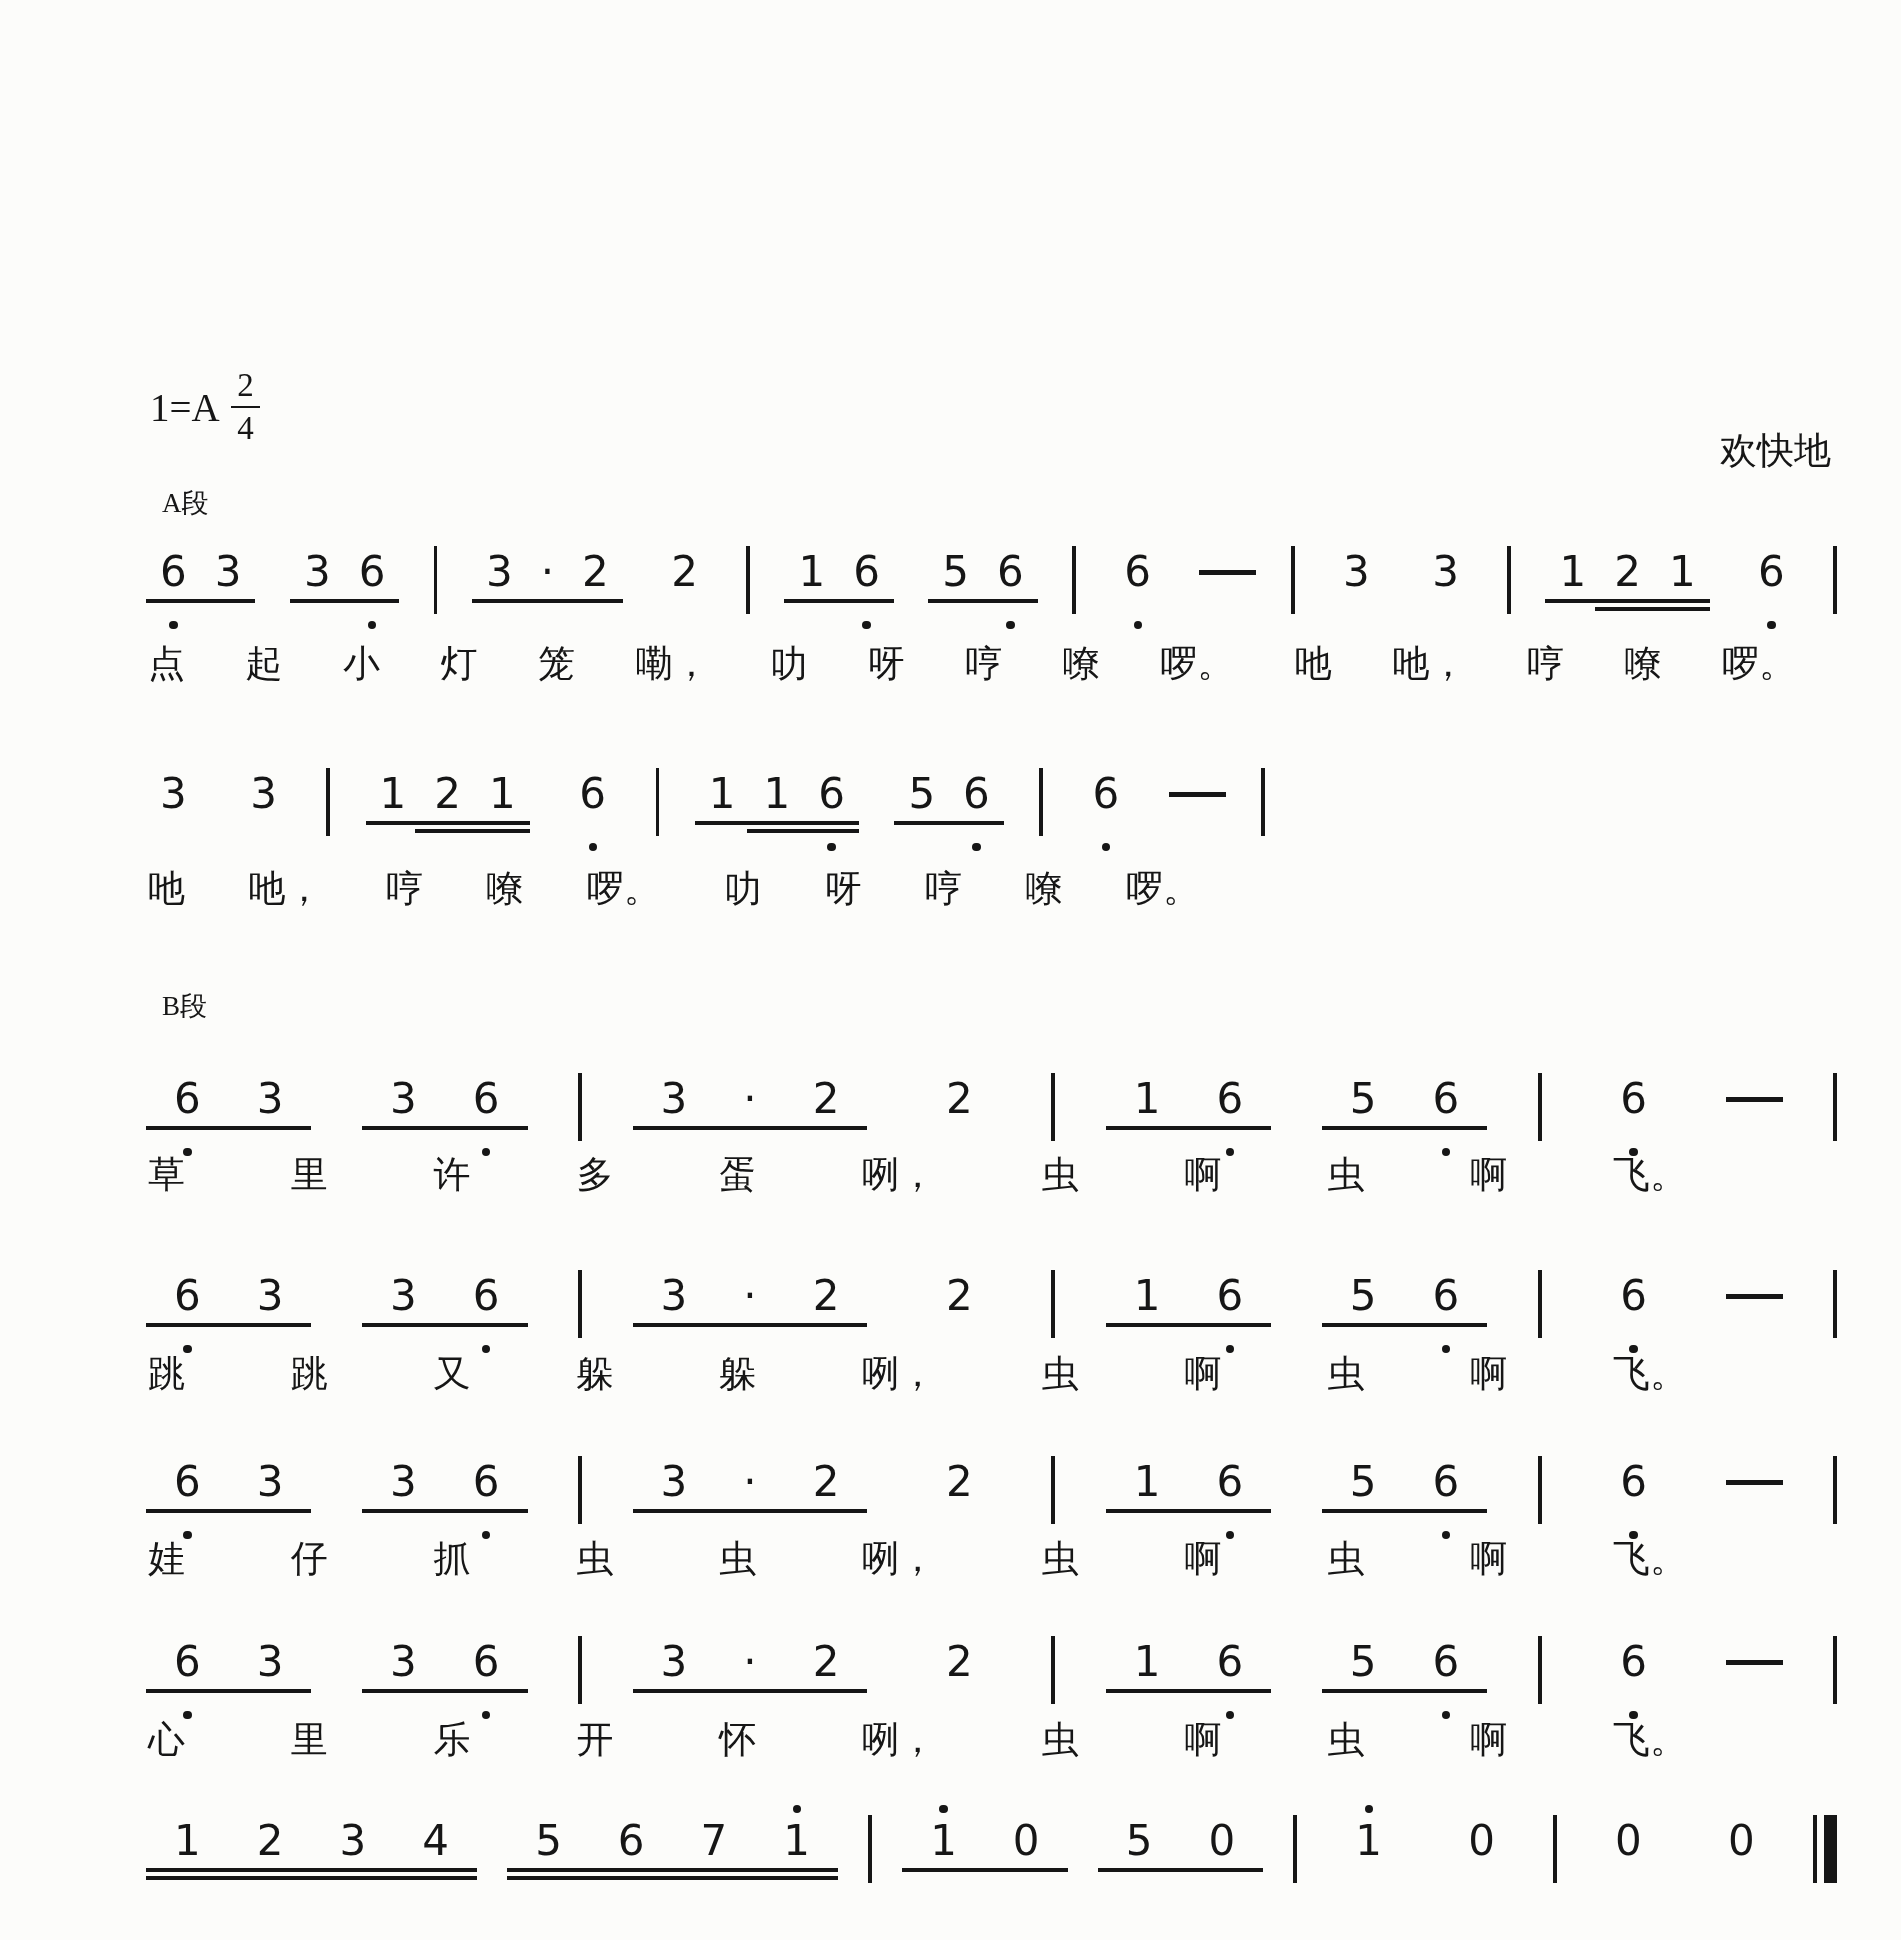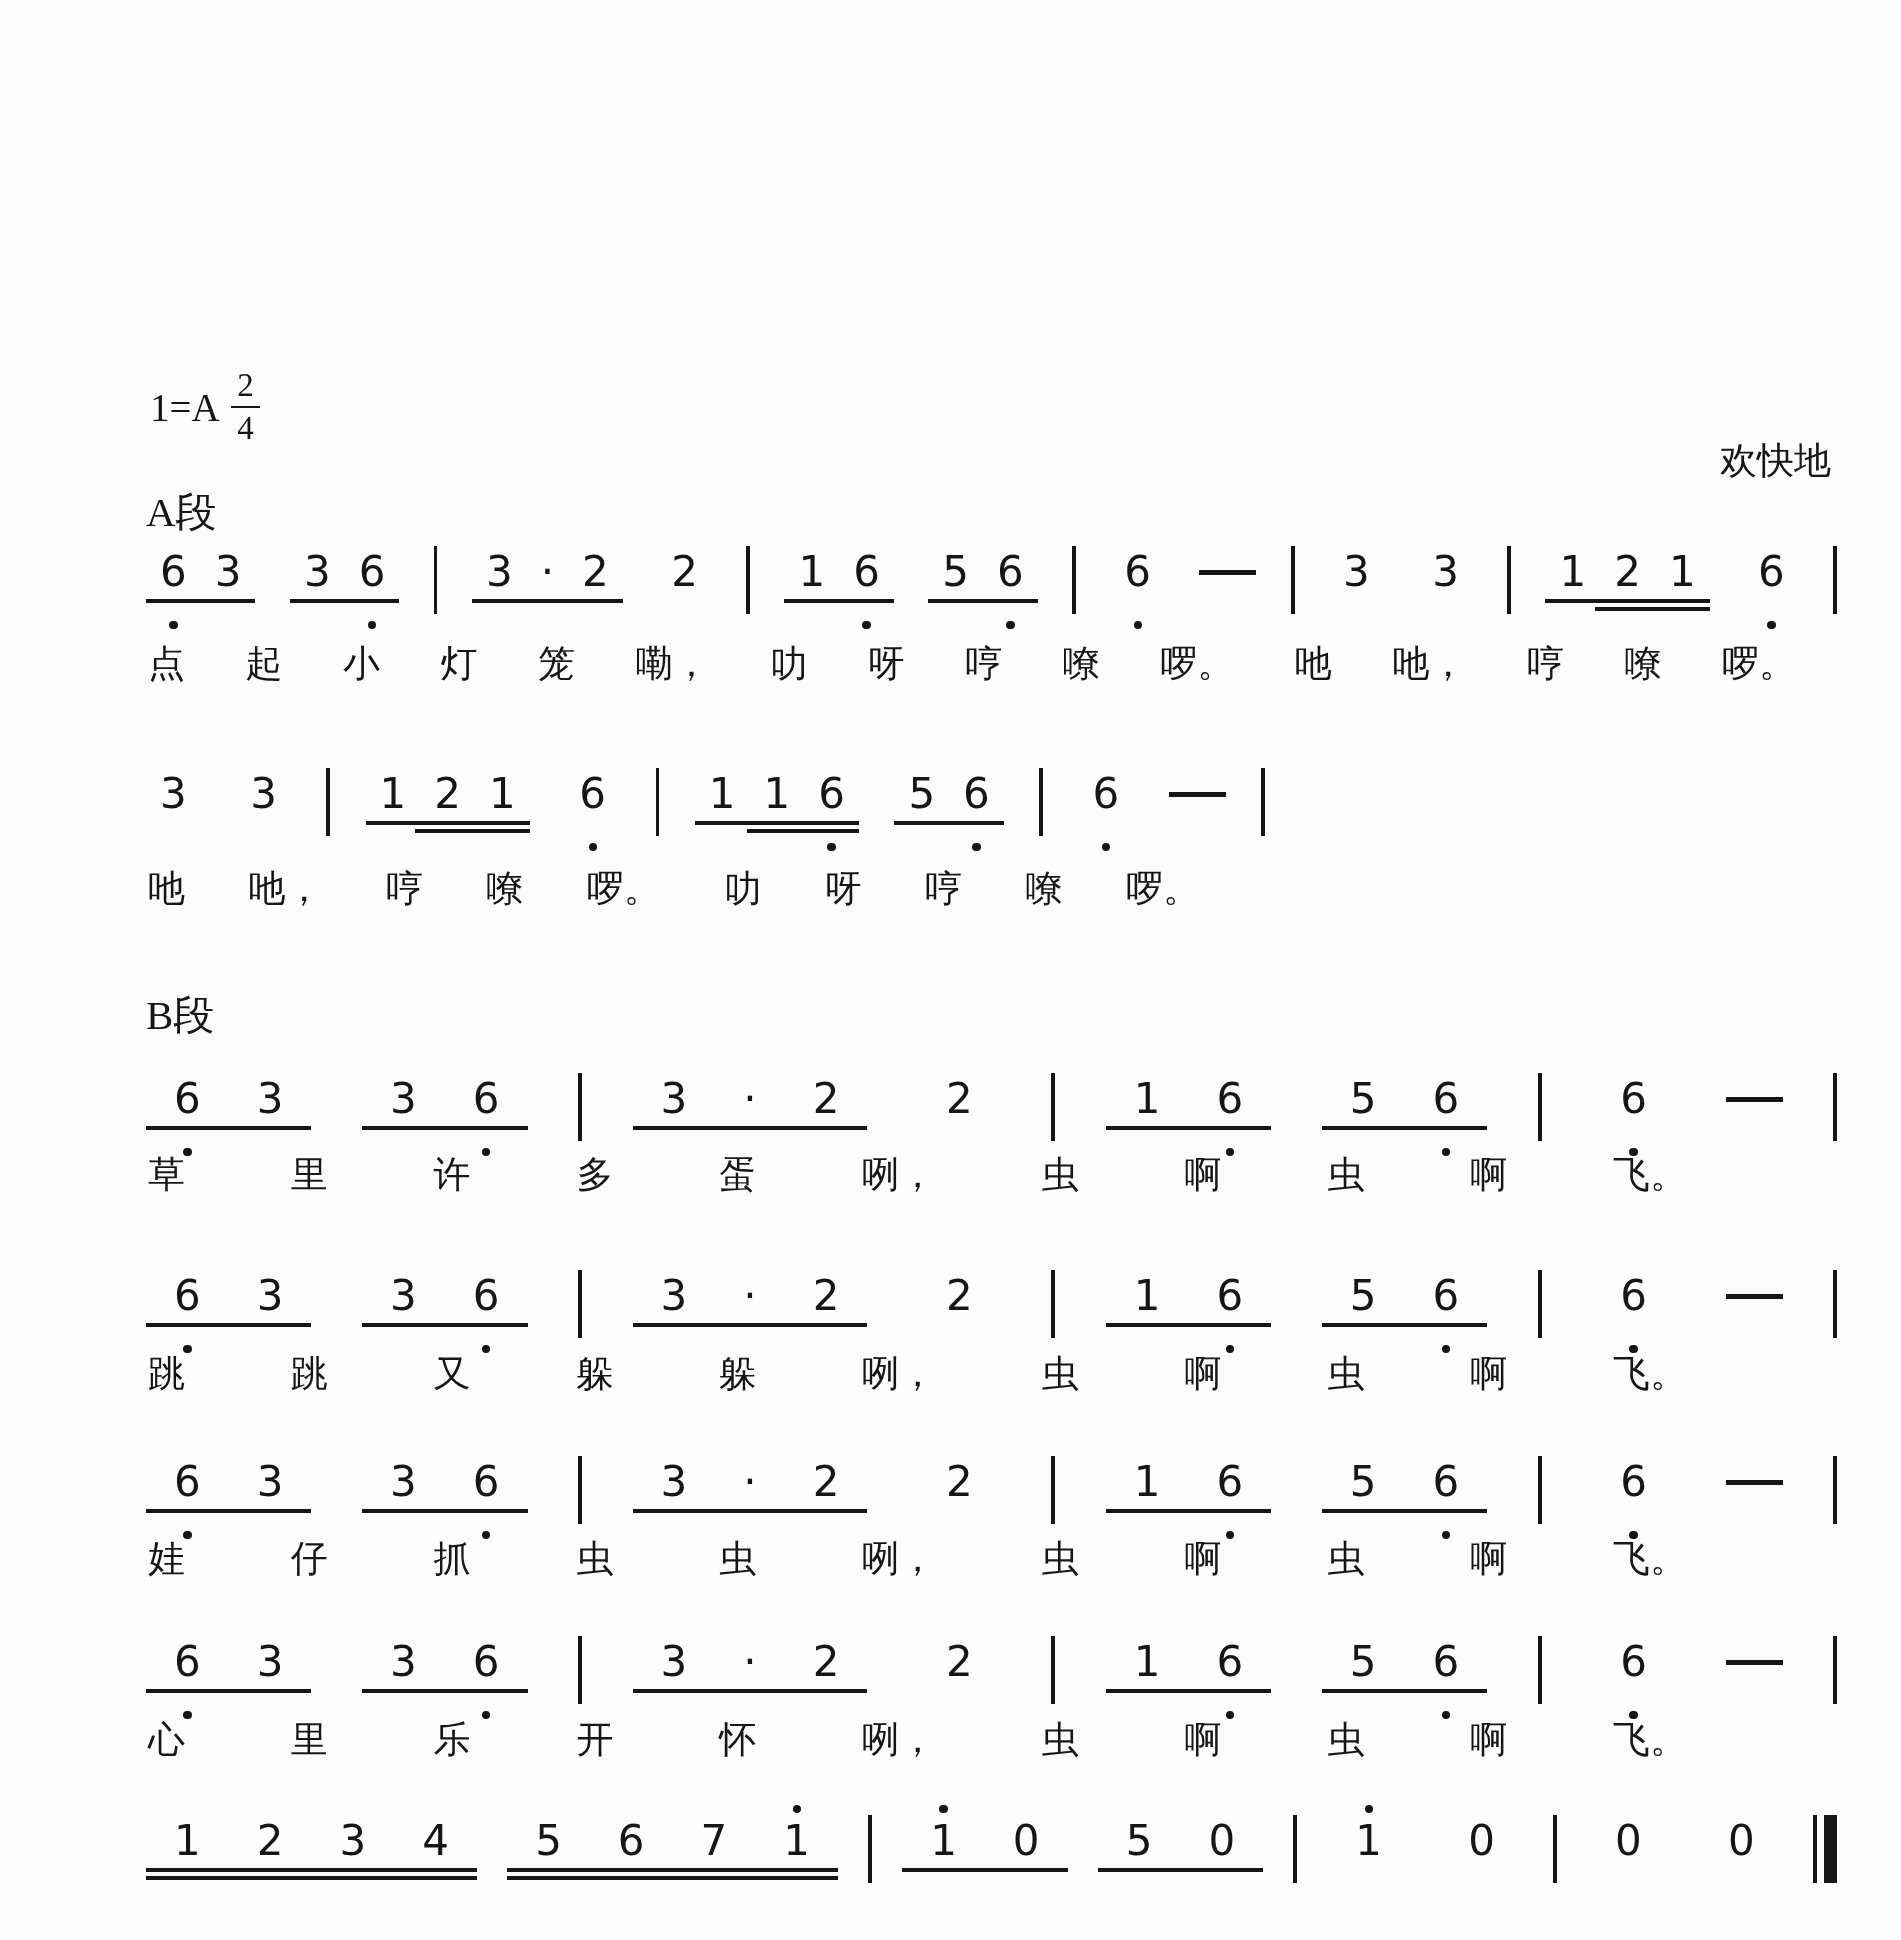--- a/index.html
+++ b/index.html
@@ -12,22 +12,22 @@
   }
   .page { position:absolute; inset:0; }
 
   .section-header { position:absolute; left:143px; top:28px; font-size:48px; font-weight:700; letter-spacing:3.7px; }
   .song-title { position:absolute; left:0; top:170px; width:100%; text-align:center; font-size:79px; font-weight:900; letter-spacing:9.2px; }
 
   .keysig { position:absolute; left:150px; top:369px; font-size:39px; display:flex; align-items:center; gap:11px; }
   .frac { display:inline-flex; flex-direction:column; align-items:center; line-height:1; font-size:33px; }
   .fline { width:29.5px; height:2.8px; background:#161616; margin:3.7px 0; }
 
-  .tempo { position:absolute; right:70px; top:436px; font-size:37px; }
-  .slabel { position:absolute; left:146px; font-size:41px; }
+  .tempo { position:absolute; right:70px; top:426px; font-size:37px; }
+  .slabel { position:absolute; left:162px; font-size:27px; }
   .sa { top:485px; } .sb { top:988px; }
 
   .mrow { position:absolute; display:flex; justify-content:space-between; align-items:flex-start;
           font-family:"DejaVu Sans","Liberation Sans",sans-serif; }
   .lrow { position:absolute; display:flex; justify-content:space-between; font-size:37px; }
 
   .r-a1 { left:146px; top:533px;  width:1691px; }
   .l-a1 { left:148px; top:639px;  width:1648px; }
   .r-a2 { left:146px; top:755px;  width:1119px; }
   .l-a2 { left:148px; top:864px;  width:1052px; }

